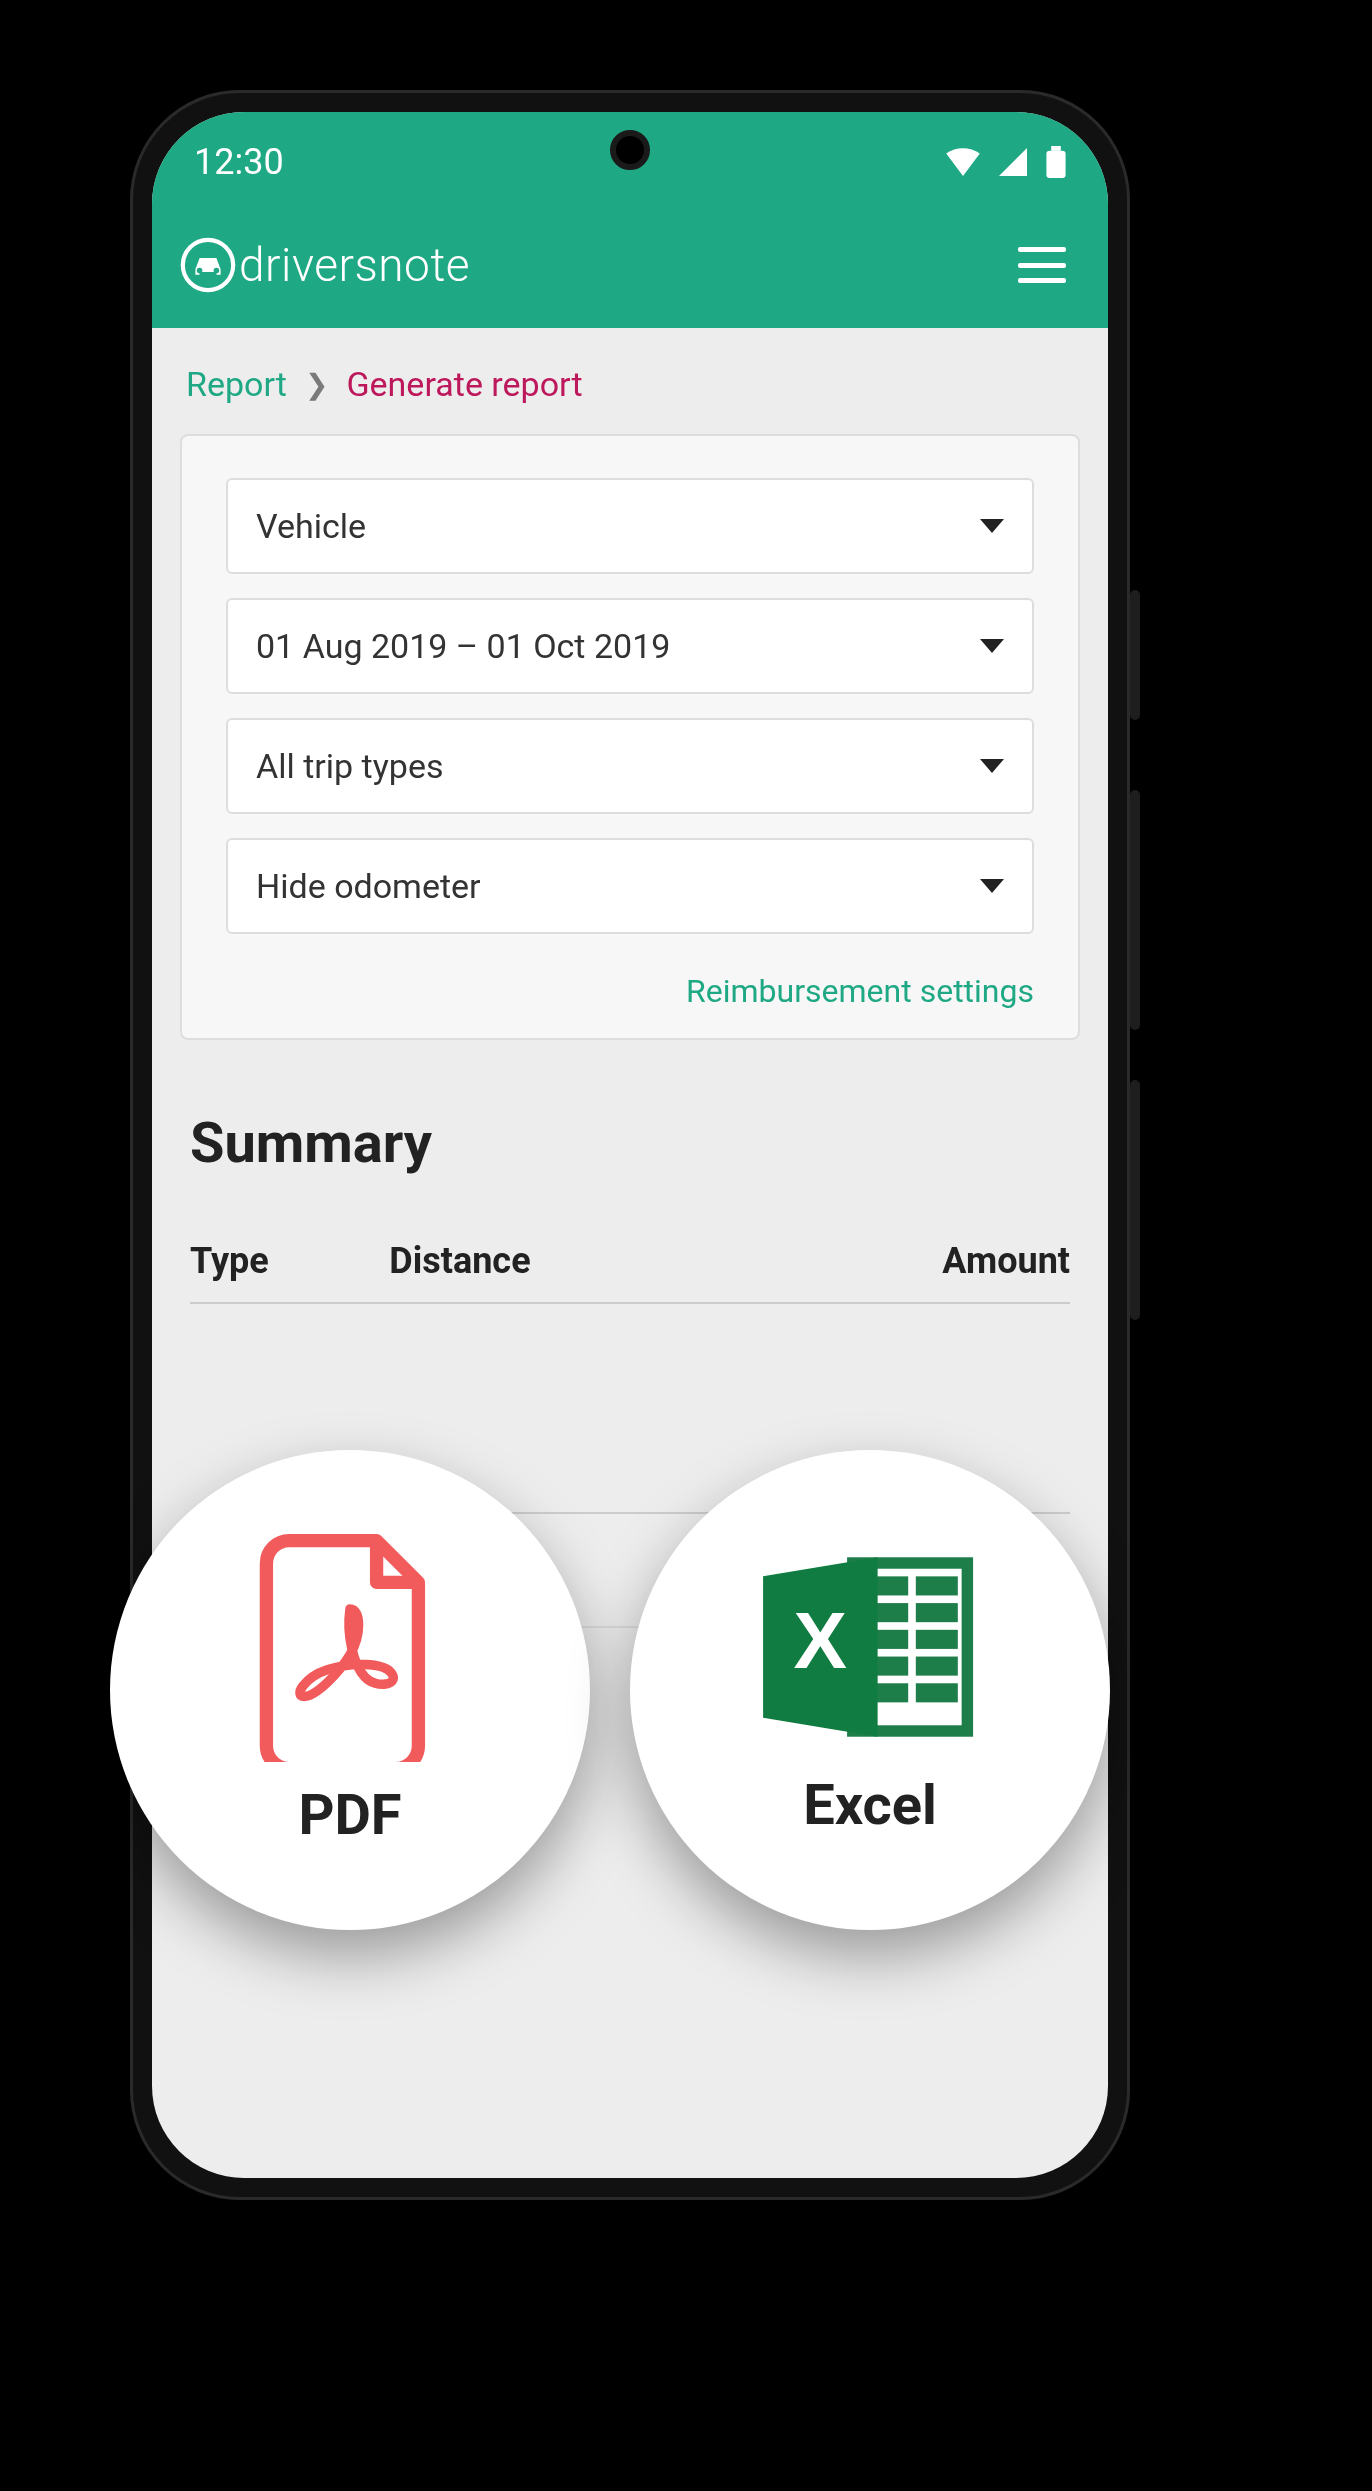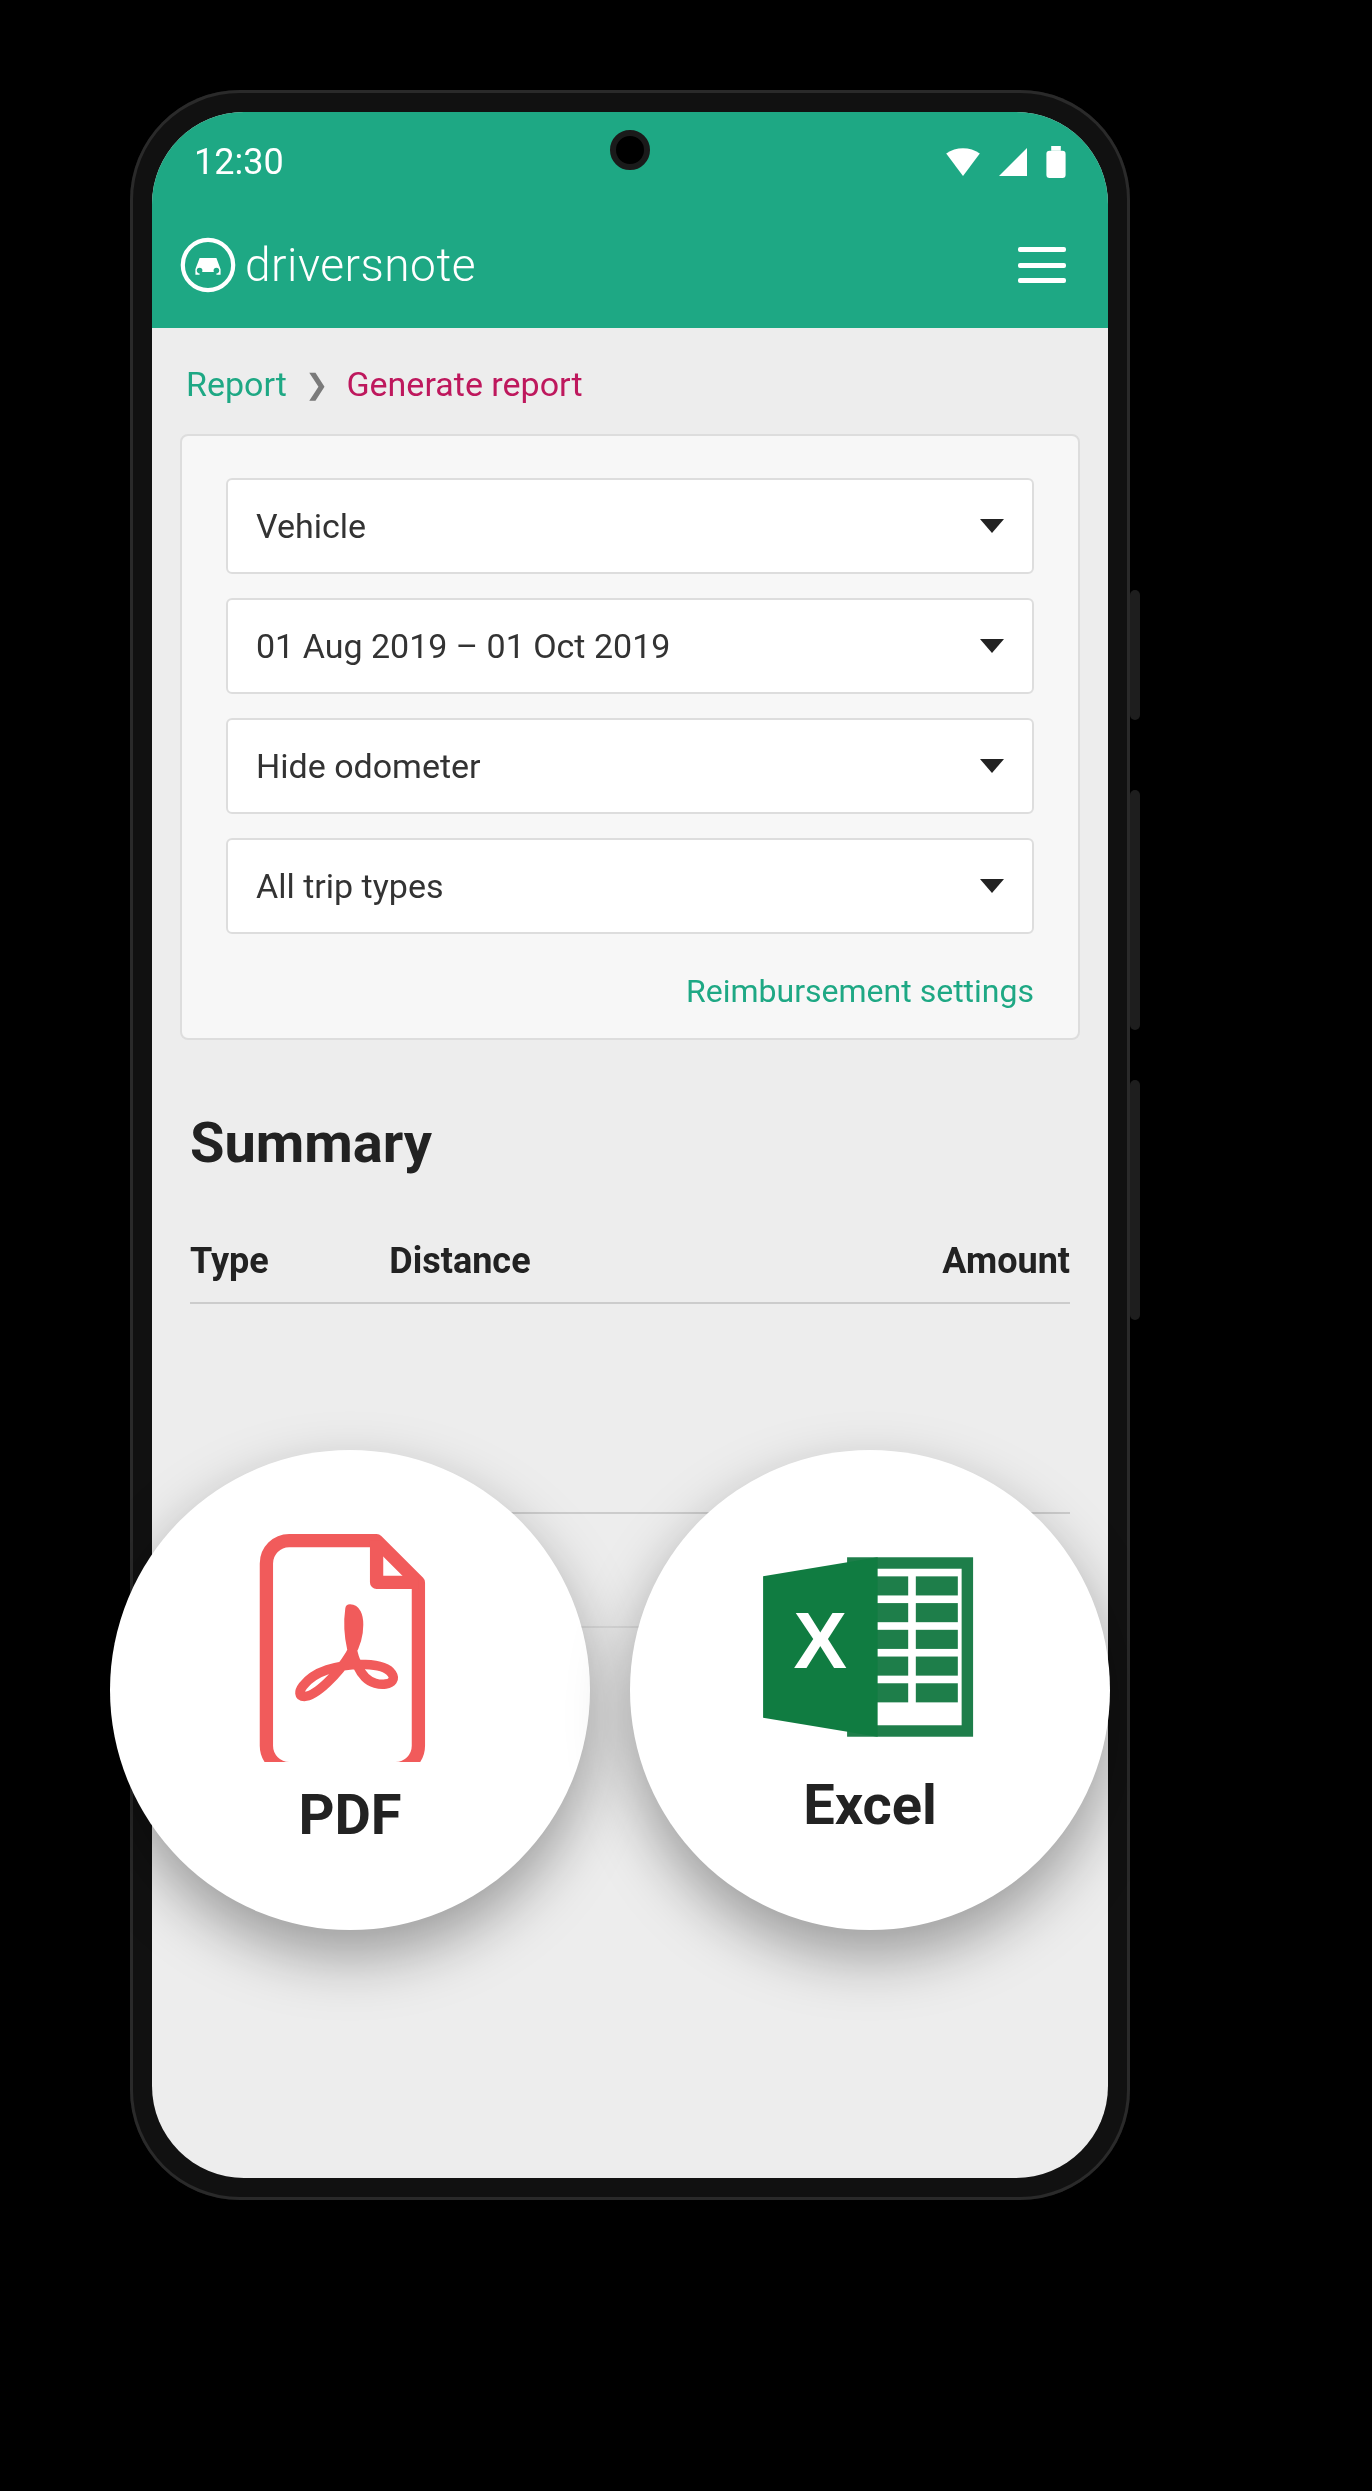--- a/index.html
+++ b/index.html
@@ -55,21 +55,21 @@
   .status-right { display: flex; align-items: center; gap: 18px; }
   .status-right svg { display: block; }
 
   .app-bar {
     height: 116px;
     background: #1ea884;
     color: #fff;
     display: flex; align-items: center; justify-content: space-between;
     padding: 0 42px 10px 28px;
   }
-  .brand { display: flex; align-items: center; gap: 9px; }
+  .brand { display: flex; align-items: center; gap: 3px; }
   .brand-name { font-size: 46px; font-weight: 300; letter-spacing: 0.5px; }
   .hamburger { width: 48px; height: 36px; display: flex; flex-direction: column; justify-content: space-between; }
   .hamburger span { display: block; height: 5px; background: #fff; border-radius: 2px; }
 
   .content { flex: 1; overflow: hidden; }
 
   .crumbs {
     display: flex; align-items: center; gap: 18px;
     padding: 36px 34px 30px;
     font-size: 34px;
@@ -195,25 +195,25 @@
           <div class="card">
             <div class="select">
               <span>Vehicle</span>
               <span class="caret"></span>
             </div>
             <div class="select">
               <span>01 Aug 2019 – 01 Oct 2019</span>
               <span class="caret"></span>
             </div>
             <div class="select">
+              <span>All trip types</span>
+              <span class="caret"></span>
+            </div>
+            <div class="select">
               <span>Hide odometer</span>
-              <span class="caret"></span>
-            </div>
-            <div class="select">
-              <span>All trip types</span>
               <span class="caret"></span>
             </div>
             <div class="card-footer">
               <a href="#">Reimbursement settings</a>
             </div>
           </div>
 
           <div class="summary">
             <h2>Summary</h2>
 

